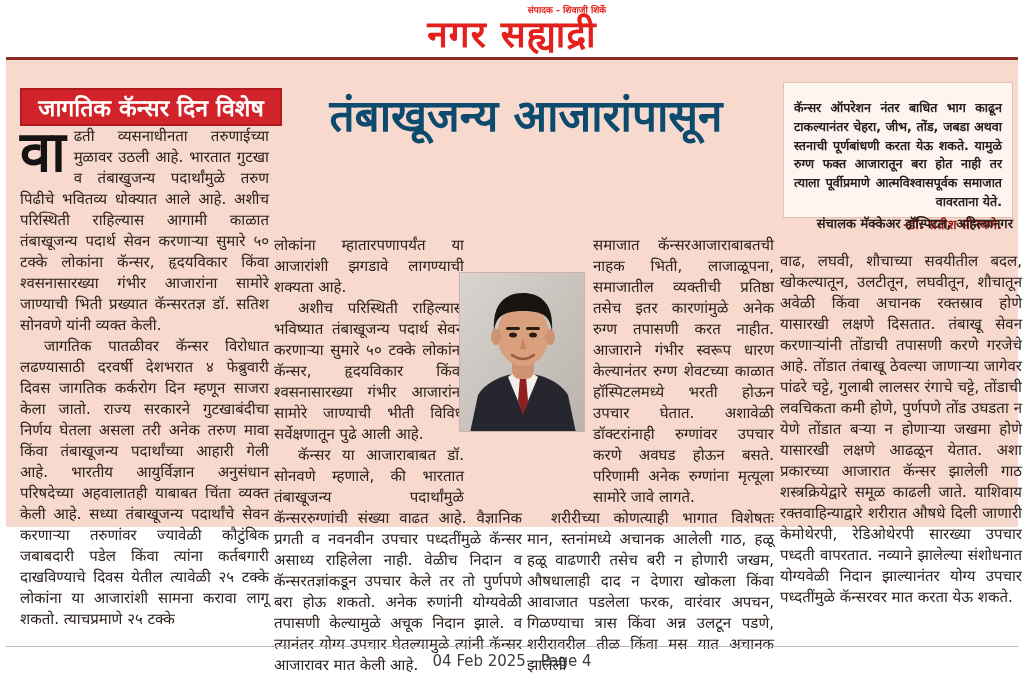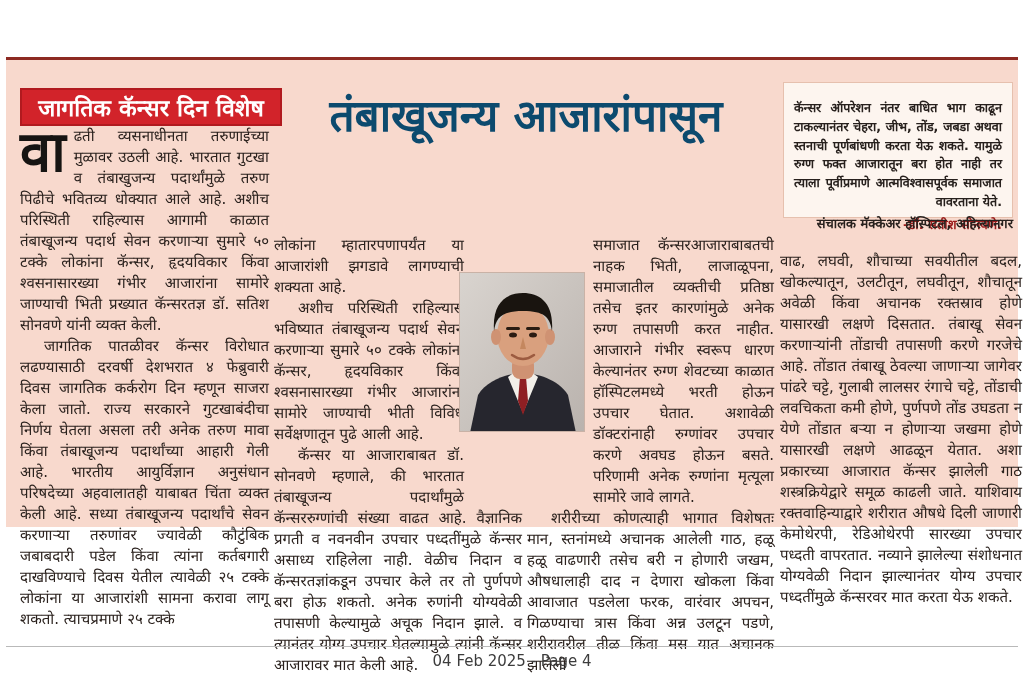--- a/index.html
+++ b/index.html
@@ -55,20 +55,24 @@
   
   .footer-rule { position:absolute; left:6px; right:6px; top:646px; border-top:1px solid #b9b9b9; }
   .footer-text { position:absolute; left:0; top:652px; width:100%; text-align:center;
                  font-size:15px; color:#3c3c3c; }
 </style>
 </head>
 <body>
 
 <div class="page">
 
+  <div class="masthead">
+    <span class="editor">संपादक - शिवाजी शिर्के</span>
+    <span class="title">नगर सह्याद्री</span>
+  </div>
 
   <div class="clip">
 
     <div class="badge">जागतिक कॅन्सर दिन विशेष</div>
 
     <div class="headline">
       <div>तंबाखूजन्य आजारांपासून</div>
     </div>
 
     <div class="quotebox">

